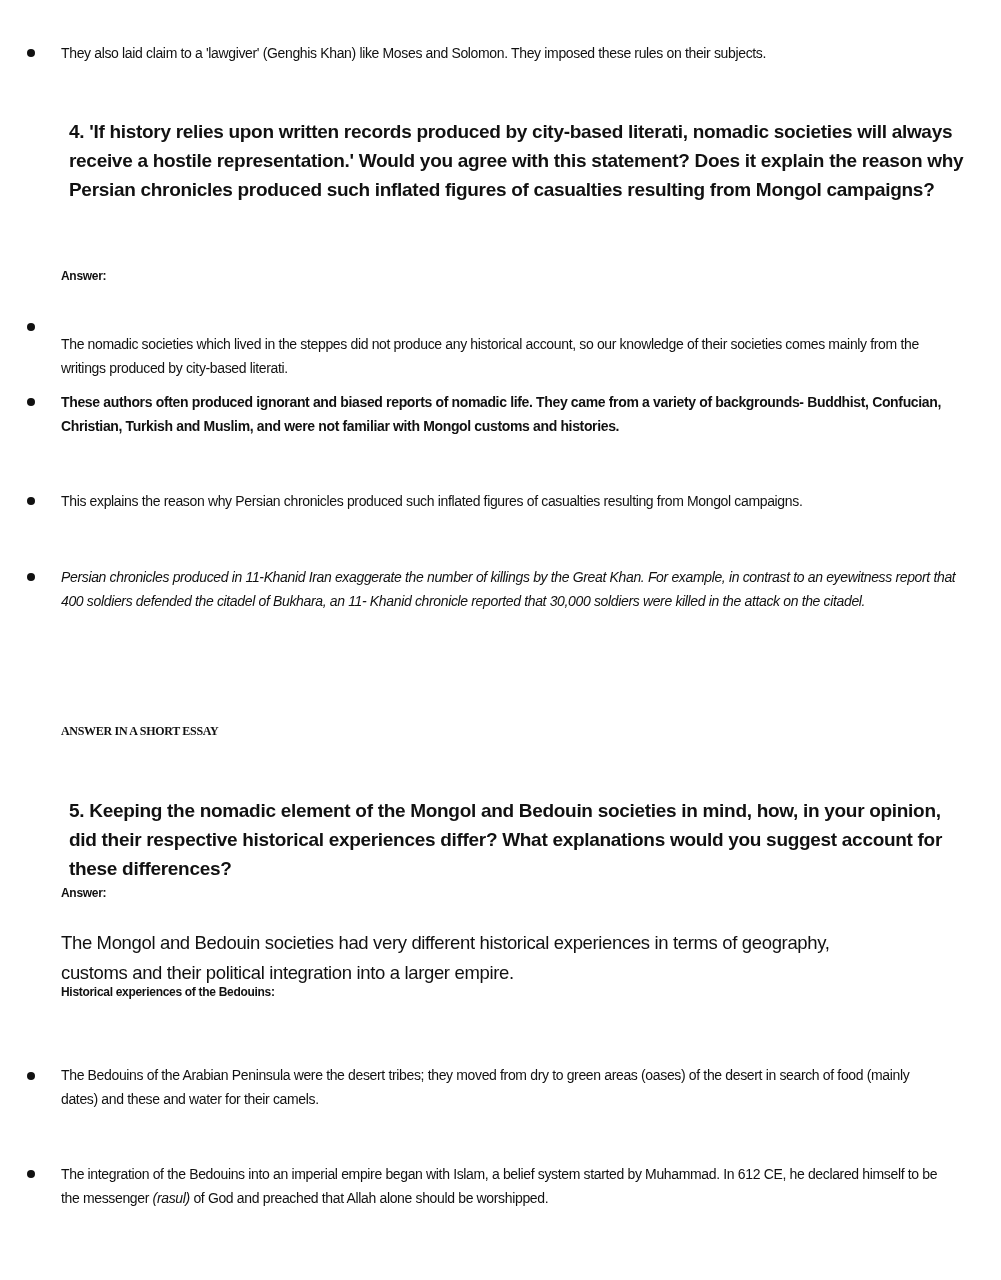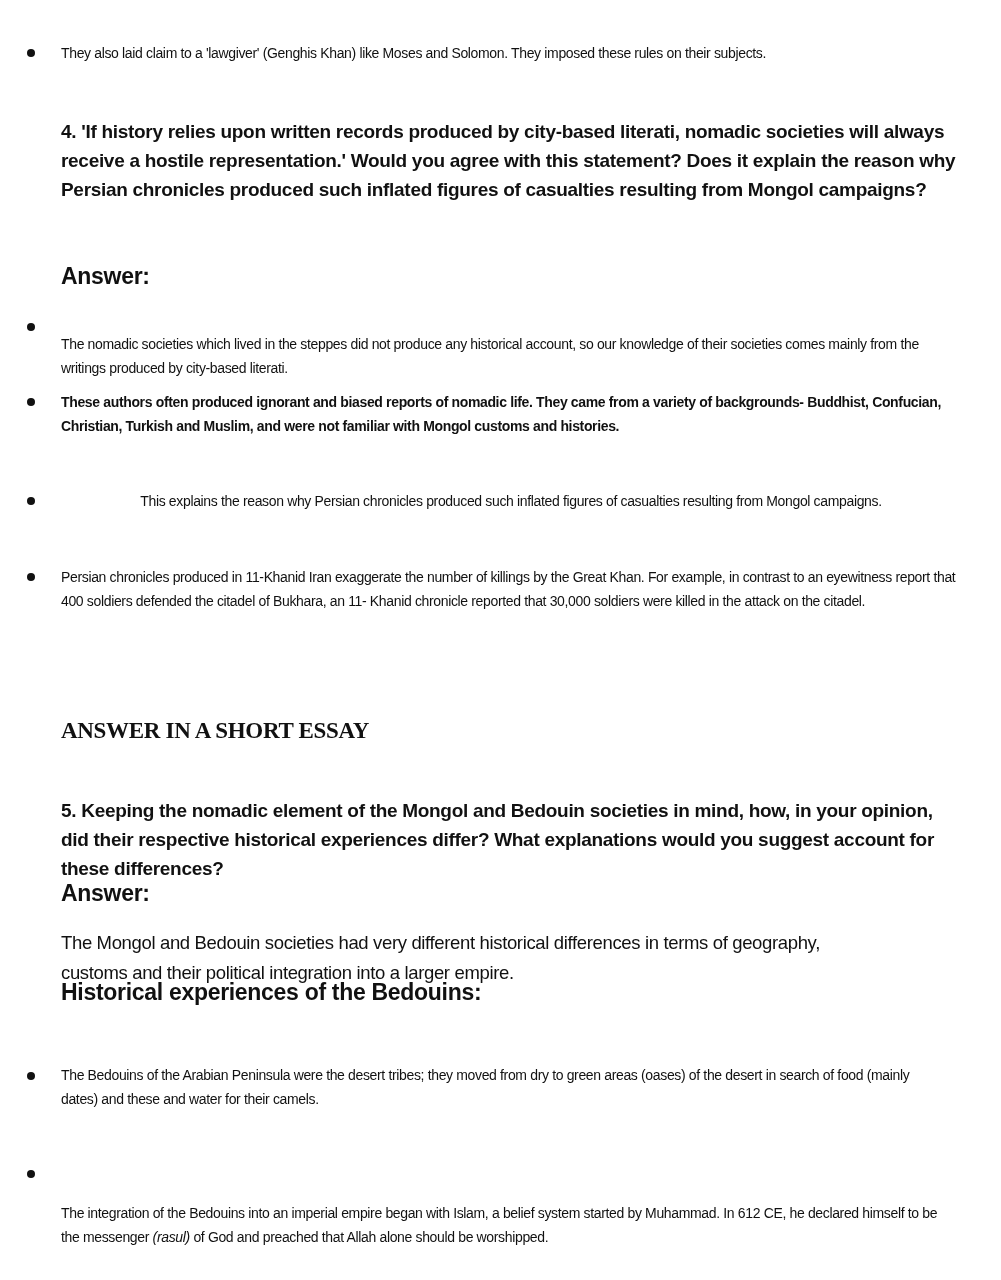--- a/index.html
+++ b/index.html
@@ -2,28 +2,28 @@
 <html><head>
   <meta charset="utf-8">
   <style>
     html, body { margin: 0; padding: 0; background: #ffffff; }
     body {
       width: 1001px; height: 1280px; position: relative; overflow: hidden;
       font-family: "Liberation Sans", sans-serif; color: #111111;
     }
     .block { position: absolute; left: 61px; width: 900px; }
     .text { font-size: 14px; line-height: 24px; letter-spacing: -0.35px; }
-    .bold { font-weight: bold; font-size: 19px; line-height: 29px; letter-spacing: -0.3px; }
-    .bold-single { font-weight: bold; font-size: 23px; line-height: 24px; letter-spacing: -0.3px; }
+    .bold { font-weight: bold; font-size: 19px; line-height: 29px; letter-spacing: -0.3px; margin-left: 8px; }
+    .bold-single { font-weight: bold; font-size: 12px; line-height: 24px; letter-spacing: -0.3px; }
     .para { font-size: 18.5px; line-height: 30px; letter-spacing: -0.35px; }
     .bullet {
       position: absolute; left: 27px; width: 8px; height: 8px;
       border-radius: 50%; background: #111111;
     }
-    .wide { width: 900px; }
+    .wide { width: 900px; font-style: italic; }
     em { font-style: italic; }
   </style>
 </head>
 <body>
 
 <div>
 
   <span class="bullet" style="top:49px;"></span>
   <div class="block text" style="top:41px;">They also laid claim to a 'lawgiver' (Genghis Khan) like Moses and Solomon. They imposed these rules on their subjects.</div>
 
@@ -31,36 +31,36 @@
 
   <div class="block bold-single" style="top:264px;">Answer:</div>
 
   <span class="bullet" style="top:323px;"></span>
   <div class="block text" style="top:332px;">The nomadic societies which lived in the steppes did not produce any historical account, so our knowledge of their societies comes mainly from the writings produced by city-based literati.</div>
 
   <span class="bullet" style="top:398px;"></span>
   <div class="block text" style="top:390px;font-weight:bold;">These authors often produced ignorant and biased reports of nomadic life. They came from a variety of backgrounds- Buddhist, Confucian, Christian, Turkish and Muslim, and were not familiar with Mongol customs and histories.</div>
 
   <span class="bullet" style="top:497px;"></span>
-  <div class="block text" style="top:489px;text-align:center;">This explains the reason why Persian chronicles produced such inflated figures of casualties resulting from Mongol campaigns.</div>
+  <div class="block text" style="top:489px;">This explains the reason why Persian chronicles produced such inflated figures of casualties resulting from Mongol campaigns.</div>
 
   <span class="bullet" style="top:573px;"></span>
   <div class="block text wide" style="top:565px;width:895px;">Persian chronicles produced in 11-Khanid Iran exaggerate the number of killings by the Great Khan. For example, in contrast to an eyewitness report that 400 soldiers defended the citadel of Bukhara, an 11- Khanid chronicle reported that 30,000 soldiers were killed in the attack on the citadel.</div>
 
   <div class="block bold-single" style="top:719px;font-family:Liberation Serif, serif;">ANSWER IN A SHORT ESSAY</div>
 
   <div class="block bold" style="top:796px;">5. Keeping the nomadic element of the Mongol and Bedouin societies in mind, how, in your opinion, did their respective historical experiences differ? What explanations would you suggest account for these differences?</div>
 
   <div class="block bold-single" style="top:881px;">Answer:</div>
 
-  <div class="block para" style="top:928px;width:820px;">The Mongol and Bedouin societies had very different historical differences in terms of geography, customs and their political integration into a larger empire.</div>
+  <div class="block para" style="top:928px;width:820px;">The Mongol and Bedouin societies had very different historical experiences in terms of geography, customs and their political integration into a larger empire.</div>
 
   <div class="block bold-single" style="top:980px;">Historical experiences of the Bedouins:</div>
 
   <span class="bullet" style="top:1072px;"></span>
   <div class="block text" style="top:1063px;width:870px;">The Bedouins of the Arabian Peninsula were the desert tribes; they moved from dry to green areas (oases) of the desert in search of food (mainly dates) and these and water for their camels.</div>
 
   <span class="bullet" style="top:1170px;"></span>
-  <div class="block text" style="top:1162px;width:890px;margin-top:39px;">
+  <div class="block text" style="top:1162px;width:890px;">
     <span>The integration of the Bedouins into an imperial empire began with Islam, a belief system started by Muhammad. In 612 CE, he declared himself to be the messenger </span><em>(rasul)</em><span> of God and preached that Allah alone should be worshipped.</span>
   </div>
 
 </div>
 
 </body></html>

